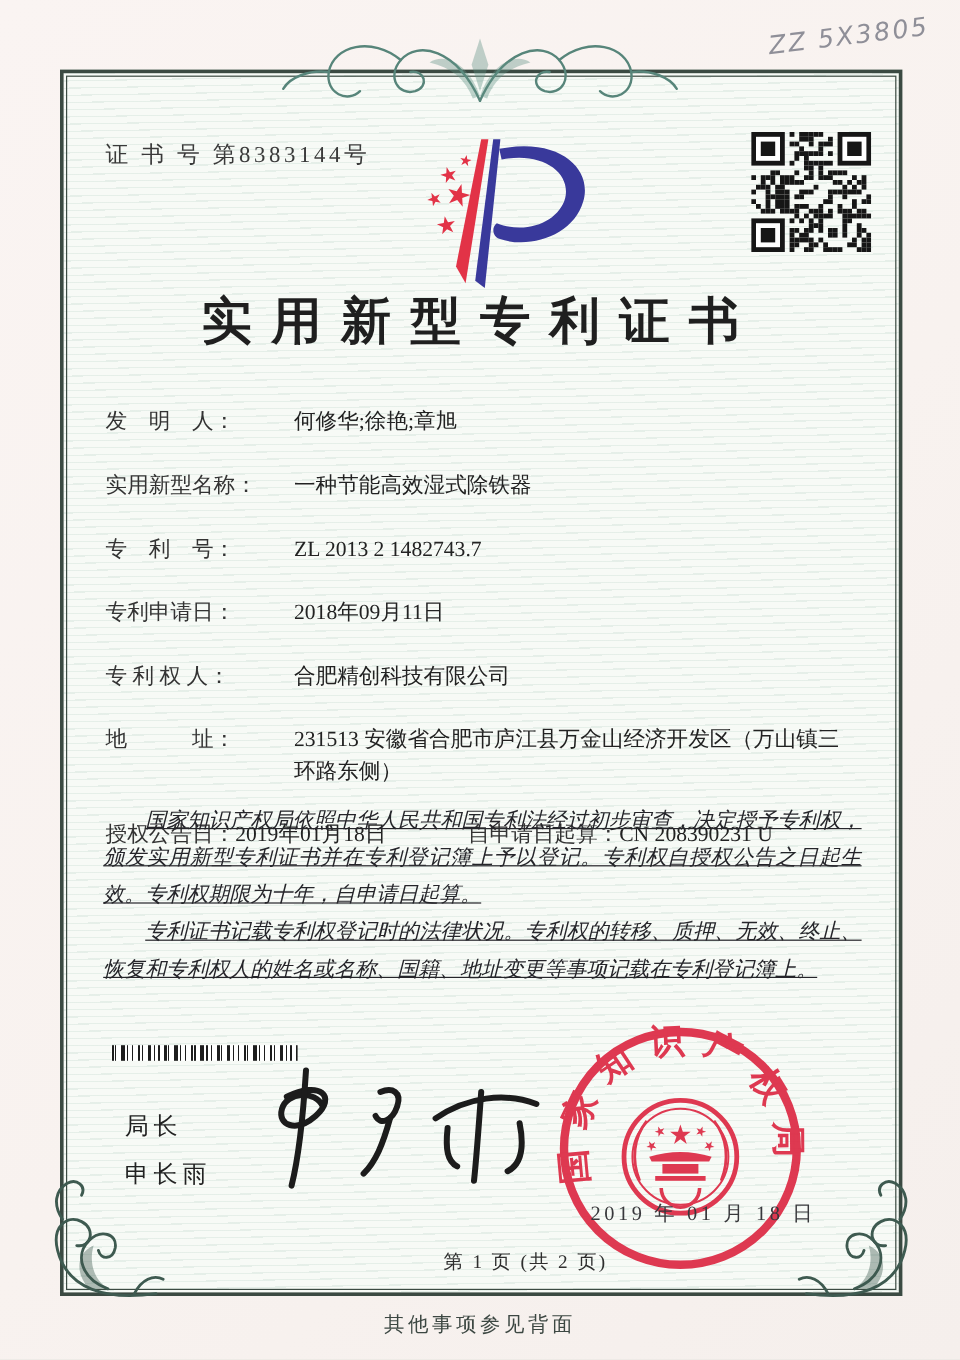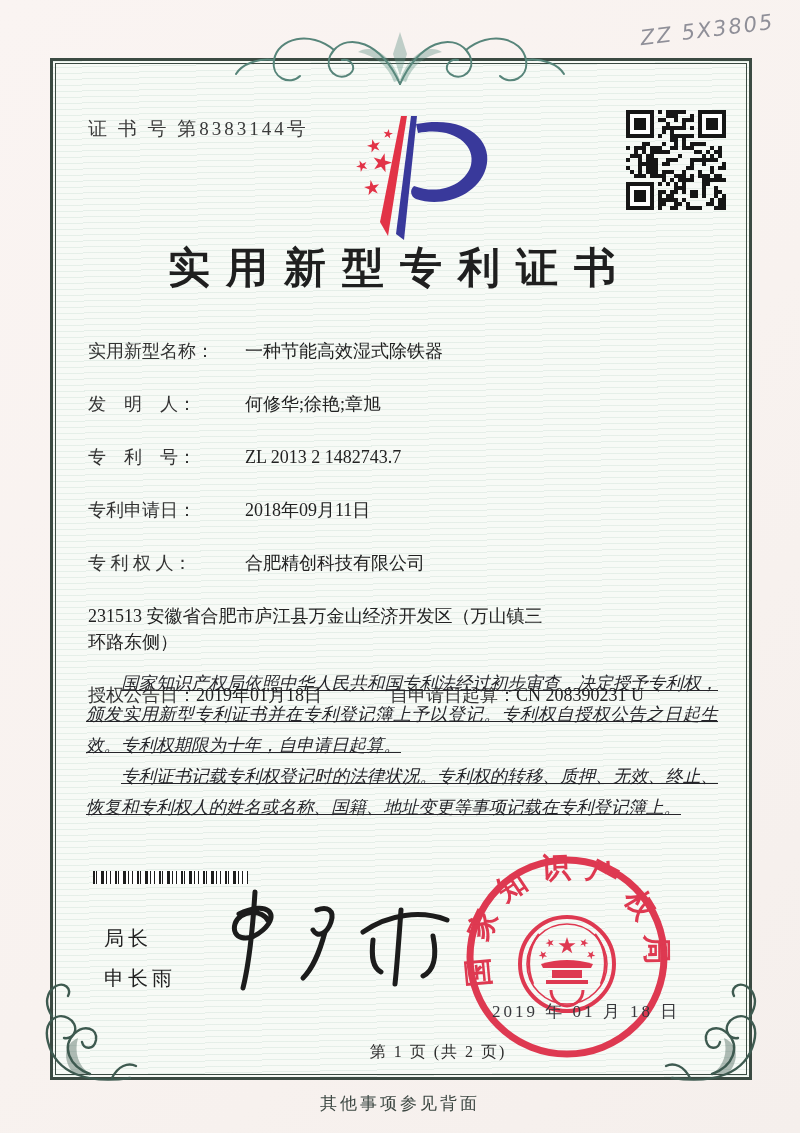--- a/index.html
+++ b/index.html
@@ -363,40 +363,41 @@
         <rect x="88" y="96" width="4" height="4"></rect>
         <rect x="92" y="96" width="4" height="4"></rect>
         <rect x="96" y="96" width="4" height="4"></rect>
       </g>
   </svg>
 
   <div class="title">实用新型专利证书</div>
 
   <div class="fields">
     <div class="frow">
+      <span class="flabel">发　明　人：</span>
+      <span class="fvalue">何修华;徐艳;章旭</span>
+    </div>
+    <div class="frow">
       <span class="flabel">实用新型名称：</span>
       <span class="fvalue">一种节能高效湿式除铁器</span>
     </div>
     <div class="frow">
-      <span class="flabel">发　明　人：</span>
-      <span class="fvalue">何修华;徐艳;章旭</span>
-    </div>
-    <div class="frow">
       <span class="flabel">专　利　号：</span>
       <span class="fvalue">ZL 2013 2 1482743.7</span>
     </div>
     <div class="frow">
       <span class="flabel">专利申请日：</span>
       <span class="fvalue">2018年09月11日</span>
     </div>
     <div class="frow">
       <span class="flabel">专 利 权 人：</span>
       <span class="fvalue">合肥精创科技有限公司</span>
     </div>
     <div class="frow">
+      <span class="flabel">地　　　址：</span>
       <span class="fvalue">231513 安徽省合肥市庐江县万金山经济开发区（万山镇三环路东侧）</span>
     </div>
     <div class="grant-row">
       <span class="grant-left">
         <span class="glabel">授权公告日：</span>
         <span class="fvalue">2019年01月18日</span>
       </span>
       <span class="grant-right">
         <span class="glabel">自申请日起算：</span>
         <span class="fvalue">CN 208390231 U</span>

